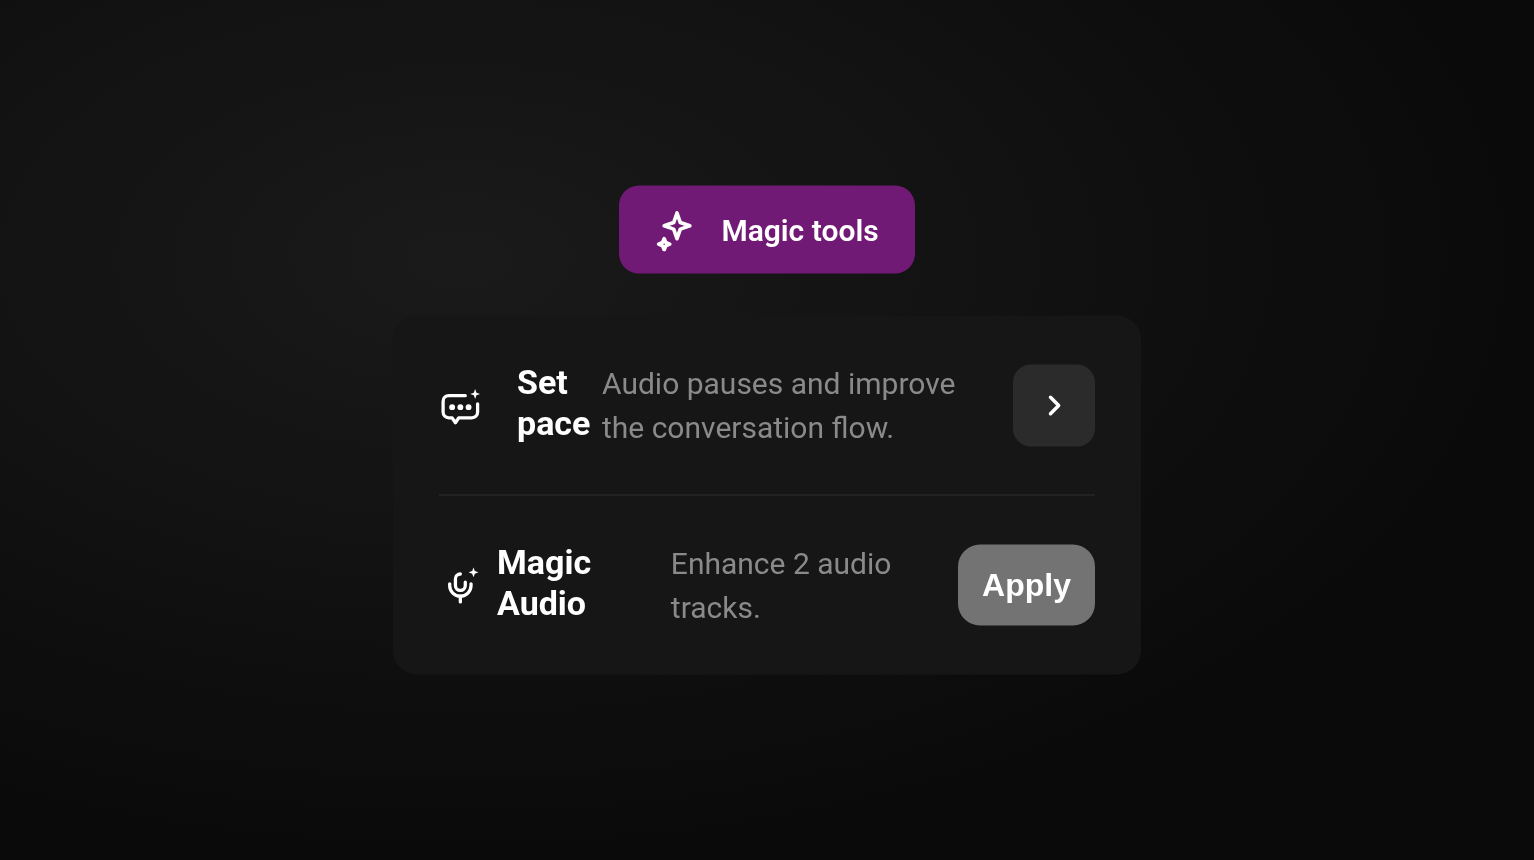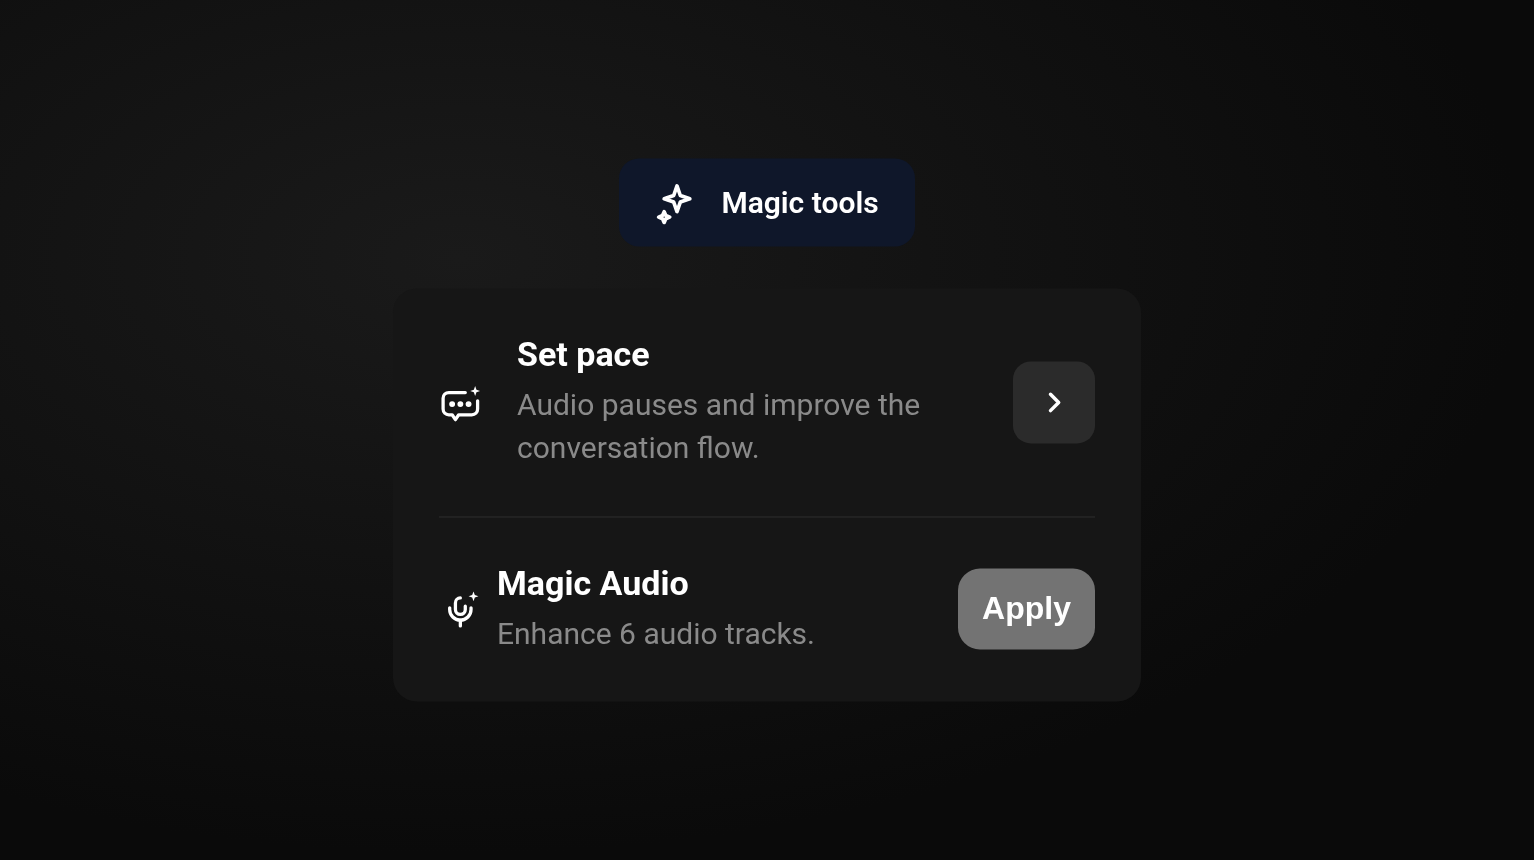--- a/index.html
+++ b/index.html
@@ -35,21 +35,21 @@
     align-items: center;
     gap: 22px;
     padding: 22px 36px;
     border-radius: 20px;
     cursor: pointer;
     font-size: 30px;
     font-weight: 600;
     color: #ffffff;
   }
   .tab.active {
-    background: #0f172a;
+    background: #701a75;
   }
   .tab .icon {
     width: 44px;
     height: 44px;
     display: flex;
     align-items: center;
     justify-content: center;
   }
   .panel {
     background: #161616;
@@ -71,21 +71,21 @@
     width: 46px;
     height: 46px;
     display: flex;
     align-items: center;
     justify-content: center;
     flex-shrink: 0;
   }
   .row .text-col {
     flex: 1;
     display: flex;
-    flex-direction: column;
+    flex-direction: row;
     gap: 8px;
   }
   .row .title {
     font-size: 34px;
     font-weight: 700;
     color: #ffffff;
     line-height: 1.2;
   }
   .row .desc {
     font-size: 30px;
@@ -172,21 +172,21 @@
       <div class="icon-col">
         <svg width="46" height="46" viewBox="0 0 28 28" fill="none" stroke="#ffffff" stroke-width="2" stroke-linecap="round" stroke-linejoin="round">
           <path d="M21 3 L21.8 5.2 L24 6 L21.8 6.8 L21 9 L20.2 6.8 L18 6 L20.2 5.2 Z" fill="#ffffff" stroke="none"></path>
           <path d="M13 7 C11.3 7 10 8.3 10 10 V14 C10 15.7 11.3 17 13 17 C14.7 17 16 15.7 16 14 V12"></path>
           <path d="M6.5 13 V14 C6.5 17.6 9.4 20.5 13 20.5 C16.6 20.5 19.5 17.6 19.5 14 V13"></path>
           <line x1="13" y1="20.5" x2="13" y2="24"></line>
         </svg>
       </div>
       <div class="text-col">
         <div class="title">Magic Audio</div>
-        <div class="desc">Enhance 6 audio tracks.</div>
+        <div class="desc">Enhance 2 audio tracks.</div>
       </div>
       <div class="action-col">
         <button class="apply-btn">Apply</button>
       </div>
     </div>
 
   </div>
 
 </div>
 

